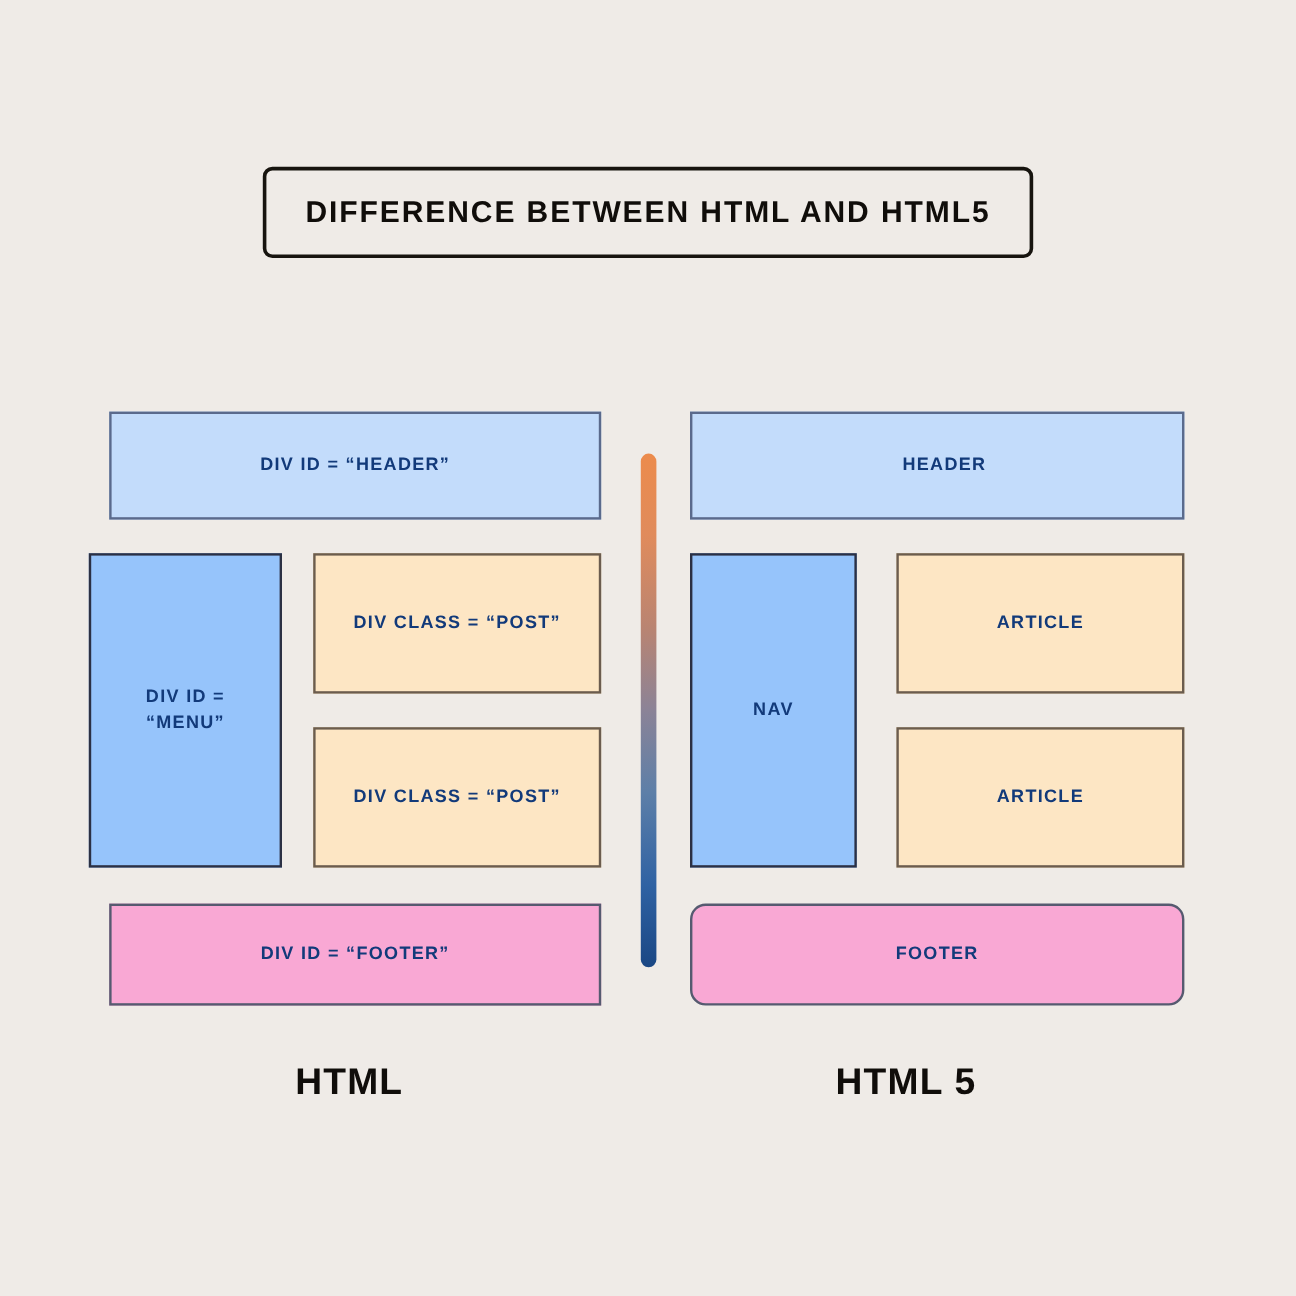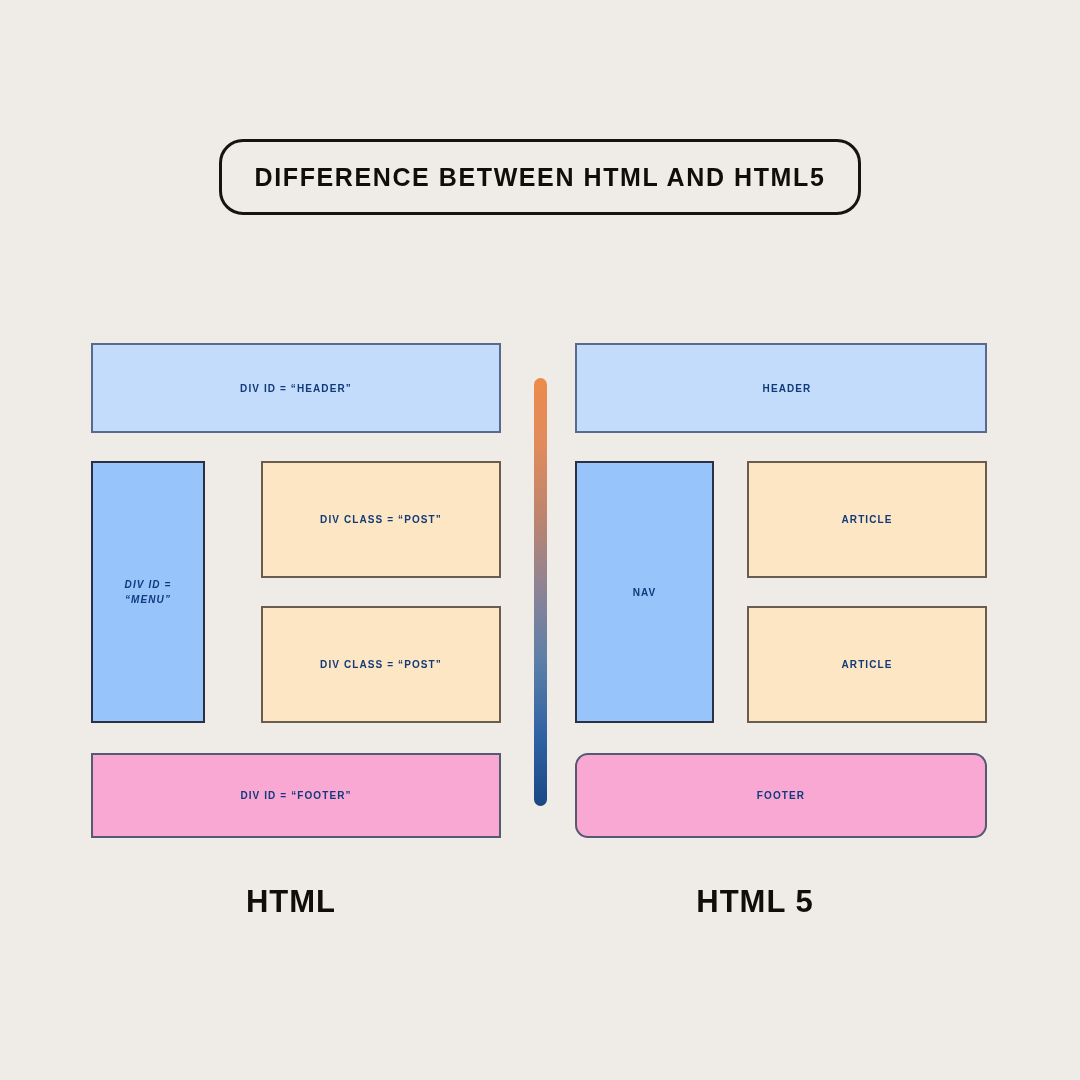--- a/index.html
+++ b/index.html
@@ -22,21 +22,21 @@
   }
 
   
   .title-box {
     position: absolute;
     left: 219px;
     top: 139px;
     width: 642px;
     height: 76px;
     border: 3px solid #17140f;
-    border-radius: 24px;
+    border-radius: 8px;
     background: #efebe7;
     display: flex;
     align-items: center;
     justify-content: center;
     box-sizing: border-box;
   }
   .title-text {
     font-size: 25px;
     font-weight: bold;
     letter-spacing: 1.6px;
@@ -46,34 +46,34 @@
 
   
   .box {
     position: absolute;
     box-sizing: border-box;
     display: flex;
     align-items: center;
     justify-content: center;
     text-align: center;
     color: #123a7a;
-    font-size: 10px;
+    font-size: 15px;
     font-weight: bold;
     letter-spacing: 1.1px;
     line-height: 1.5;
   }
   .box.blue-light { background: #c3dcfb; border: 2px solid #5a6a8c; }
   .box.blue-mid   { background: #96c4fb; border: 2px solid #2b3448; }
   .box.cream      { background: #fde6c4; border: 2px solid #6b5c4e; }
   .box.purple     { background: #f9a8d4; border: 2px solid #565a70; }
   .box.dark-edge  { border-color: #2b3044; }
 
   
   #html-header { left: 91px;  top: 343px; width: 410px; height: 90px; }
-  #html-menu   { left: 91px;  top: 461px; width: 114px; height: 262px; font-style: italic; }
+  #html-menu   { left: 74px;  top: 461px; width: 161px; height: 262px; }
   #html-post-1 { left: 261px; top: 461px; width: 240px; height: 117px; }
   #html-post-2 { left: 261px; top: 606px; width: 240px; height: 117px; }
   #html-footer { left: 91px;  top: 753px; width: 410px; height: 85px; }
 
   
   #html5-header  { left: 575px; top: 343px; width: 412px; height: 90px; padding-left: 12px; }
   #html5-nav     { left: 575px; top: 461px; width: 139px; height: 262px; text-align: right; }
   #html5-art-1   { left: 747px; top: 461px; width: 240px; height: 117px; }
   #html5-art-2   { left: 747px; top: 606px; width: 240px; height: 117px; }
   #html5-footer  { left: 575px; top: 753px; width: 412px; height: 85px; border-radius: 13px; }

